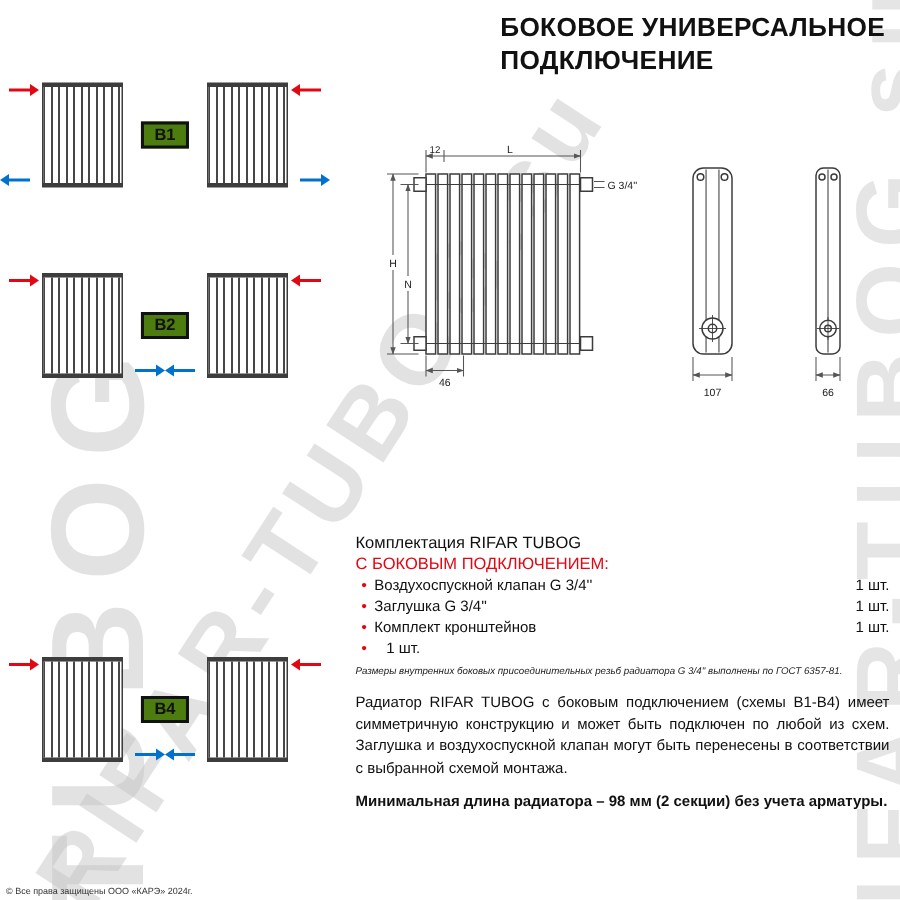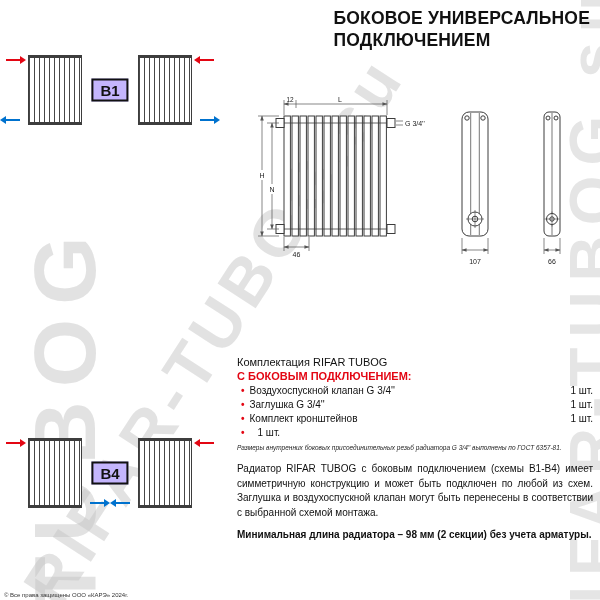--- a/index.html
+++ b/index.html
@@ -19,41 +19,41 @@
   .scheme-row{left:0;width:235px;height:70px;}
   .rad{
     position:absolute;top:0;width:54px;height:70px;box-sizing:border-box;
     border-top:3px solid #3d3d3d;border-bottom:3px solid #3d3d3d;
     border-left:1px solid #3d3d3d;border-right:1px solid #3d3d3d;
     background:repeating-linear-gradient(90deg,#474747 0,#474747 1.2px,#ffffff 1.2px,#ffffff 5px);
   }
   .rad-left{left:28px;} .rad-right{left:138px;}
   .scheme-label{
     position:absolute;left:110px;top:50%;transform:translate(-50%,-50%);
-    border:2px solid #111;padding:1px 7px;font-weight:bold;font-size:15px;background:#c4b5fd;
+    border:2px solid #111;padding:1px 7px;font-weight:bold;font-size:11px;background:#4d7c0f;
   }
   .arrow{position:absolute;height:2.4px;width:14px;}
   .arrow::after{content:"";position:absolute;top:-2.8px;width:0;height:0;
     border-top:4px solid transparent;border-bottom:4px solid transparent;}
   .dir-right::after{left:100%;border-left:6px solid;}
   .dir-left::after{right:100%;border-right:6px solid;}
   .red{background:#e30613;color:#e30613;}
   .blue{background:#0072ce;color:#0072ce;}
   .a-tl{left:-23px;top:1px;} .a-bl{left:-23px;bottom:1px;}
   .a-tr{right:-23px;top:1px;} .a-br{right:-23px;bottom:1px;}
   
   .front-view{left:252px;top:94px;}
   .side-view-1{left:453px;top:106px;}
   .side-view-2{left:537px;top:106px;}
   .drawing-caption{left:256px;top:279px;font-size:7.5px;font-style:italic;color:#222;}
   svg text{font-family:"Liberation Sans",sans-serif;fill:#222;}
   
   .package{left:237px;top:356px;width:356px;}
   .pkg-title{font-size:11px;font-weight:normal;}
-  .pkg-subtitle{font-size:11px;font-weight:bold;color:#e30613;margin-top:2px;}
+  .pkg-subtitle{font-size:11px;font-weight:normal;color:#e30613;margin-top:2px;}
   .pkg-row{display:flex;align-items:baseline;font-size:10px;margin-top:3px;}
   .pkg-row .bullet{color:#e30613;font-weight:bold;margin:0 5px 0 4px;}
   .pkg-row .name{flex:1;}
   .pkg-row .qty{white-space:nowrap;margin-left:8px;}
   .pkg-note{font-size:6.5px;font-style:italic;margin-top:6px;color:#222;}
   .descr{margin-top:11px;font-size:10px;line-height:1.45;text-align:justify;}
   .descr-bold{margin-top:9px;font-size:10px;font-weight:bold;}
   
   .footer{left:4px;bottom:2px;font-size:6px;color:#333;}
 </style>
@@ -61,35 +61,46 @@
 <body>
 
 <div class="page">
 
   <div class="wm wm1">TUBOG</div>
   <div class="wm wm2">RIFAR-TUBOG.su</div>
   <div class="wm wm3">RIFAR-TUBOG.su</div>
 
   <div class="title layer">
     <div>БОКОВОЕ УНИВЕРСАЛЬНОЕ</div>
-    <div>ПОДКЛЮЧЕНИЕМ</div>
+    <div>ПОДКЛЮЧЕНИЕ</div>
   </div>
 
   <div class="scheme-row layer" style="top:55px">
     <div class="rad rad-left">
       <span class="arrow red a-tl dir-right"></span>
       <span class="arrow blue a-bl dir-left"></span>
     </div>
     <div class="scheme-label">B1</div>
     <div class="rad rad-right">
       <span class="arrow red a-tr dir-left"></span>
       <span class="arrow blue a-br dir-right"></span>
     </div>
   </div>
 
+  <div class="scheme-row layer" style="top:182px">
+    <div class="rad rad-left">
+      <span class="arrow red a-tl dir-right"></span>
+      <span class="arrow blue a-br dir-right"></span>
+    </div>
+    <div class="scheme-label">B2</div>
+    <div class="rad rad-right">
+      <span class="arrow red a-tr dir-left"></span>
+      <span class="arrow blue a-bl dir-left"></span>
+    </div>
+  </div>
 
 
   <div class="scheme-row layer" style="top:438px">
     <div class="rad rad-left">
       <span class="arrow red a-tl dir-right"></span>
       <span class="arrow blue a-br dir-right"></span>
     </div>
     <div class="scheme-label">B4</div>
     <div class="rad rad-right">
       <span class="arrow red a-tr dir-left"></span>

